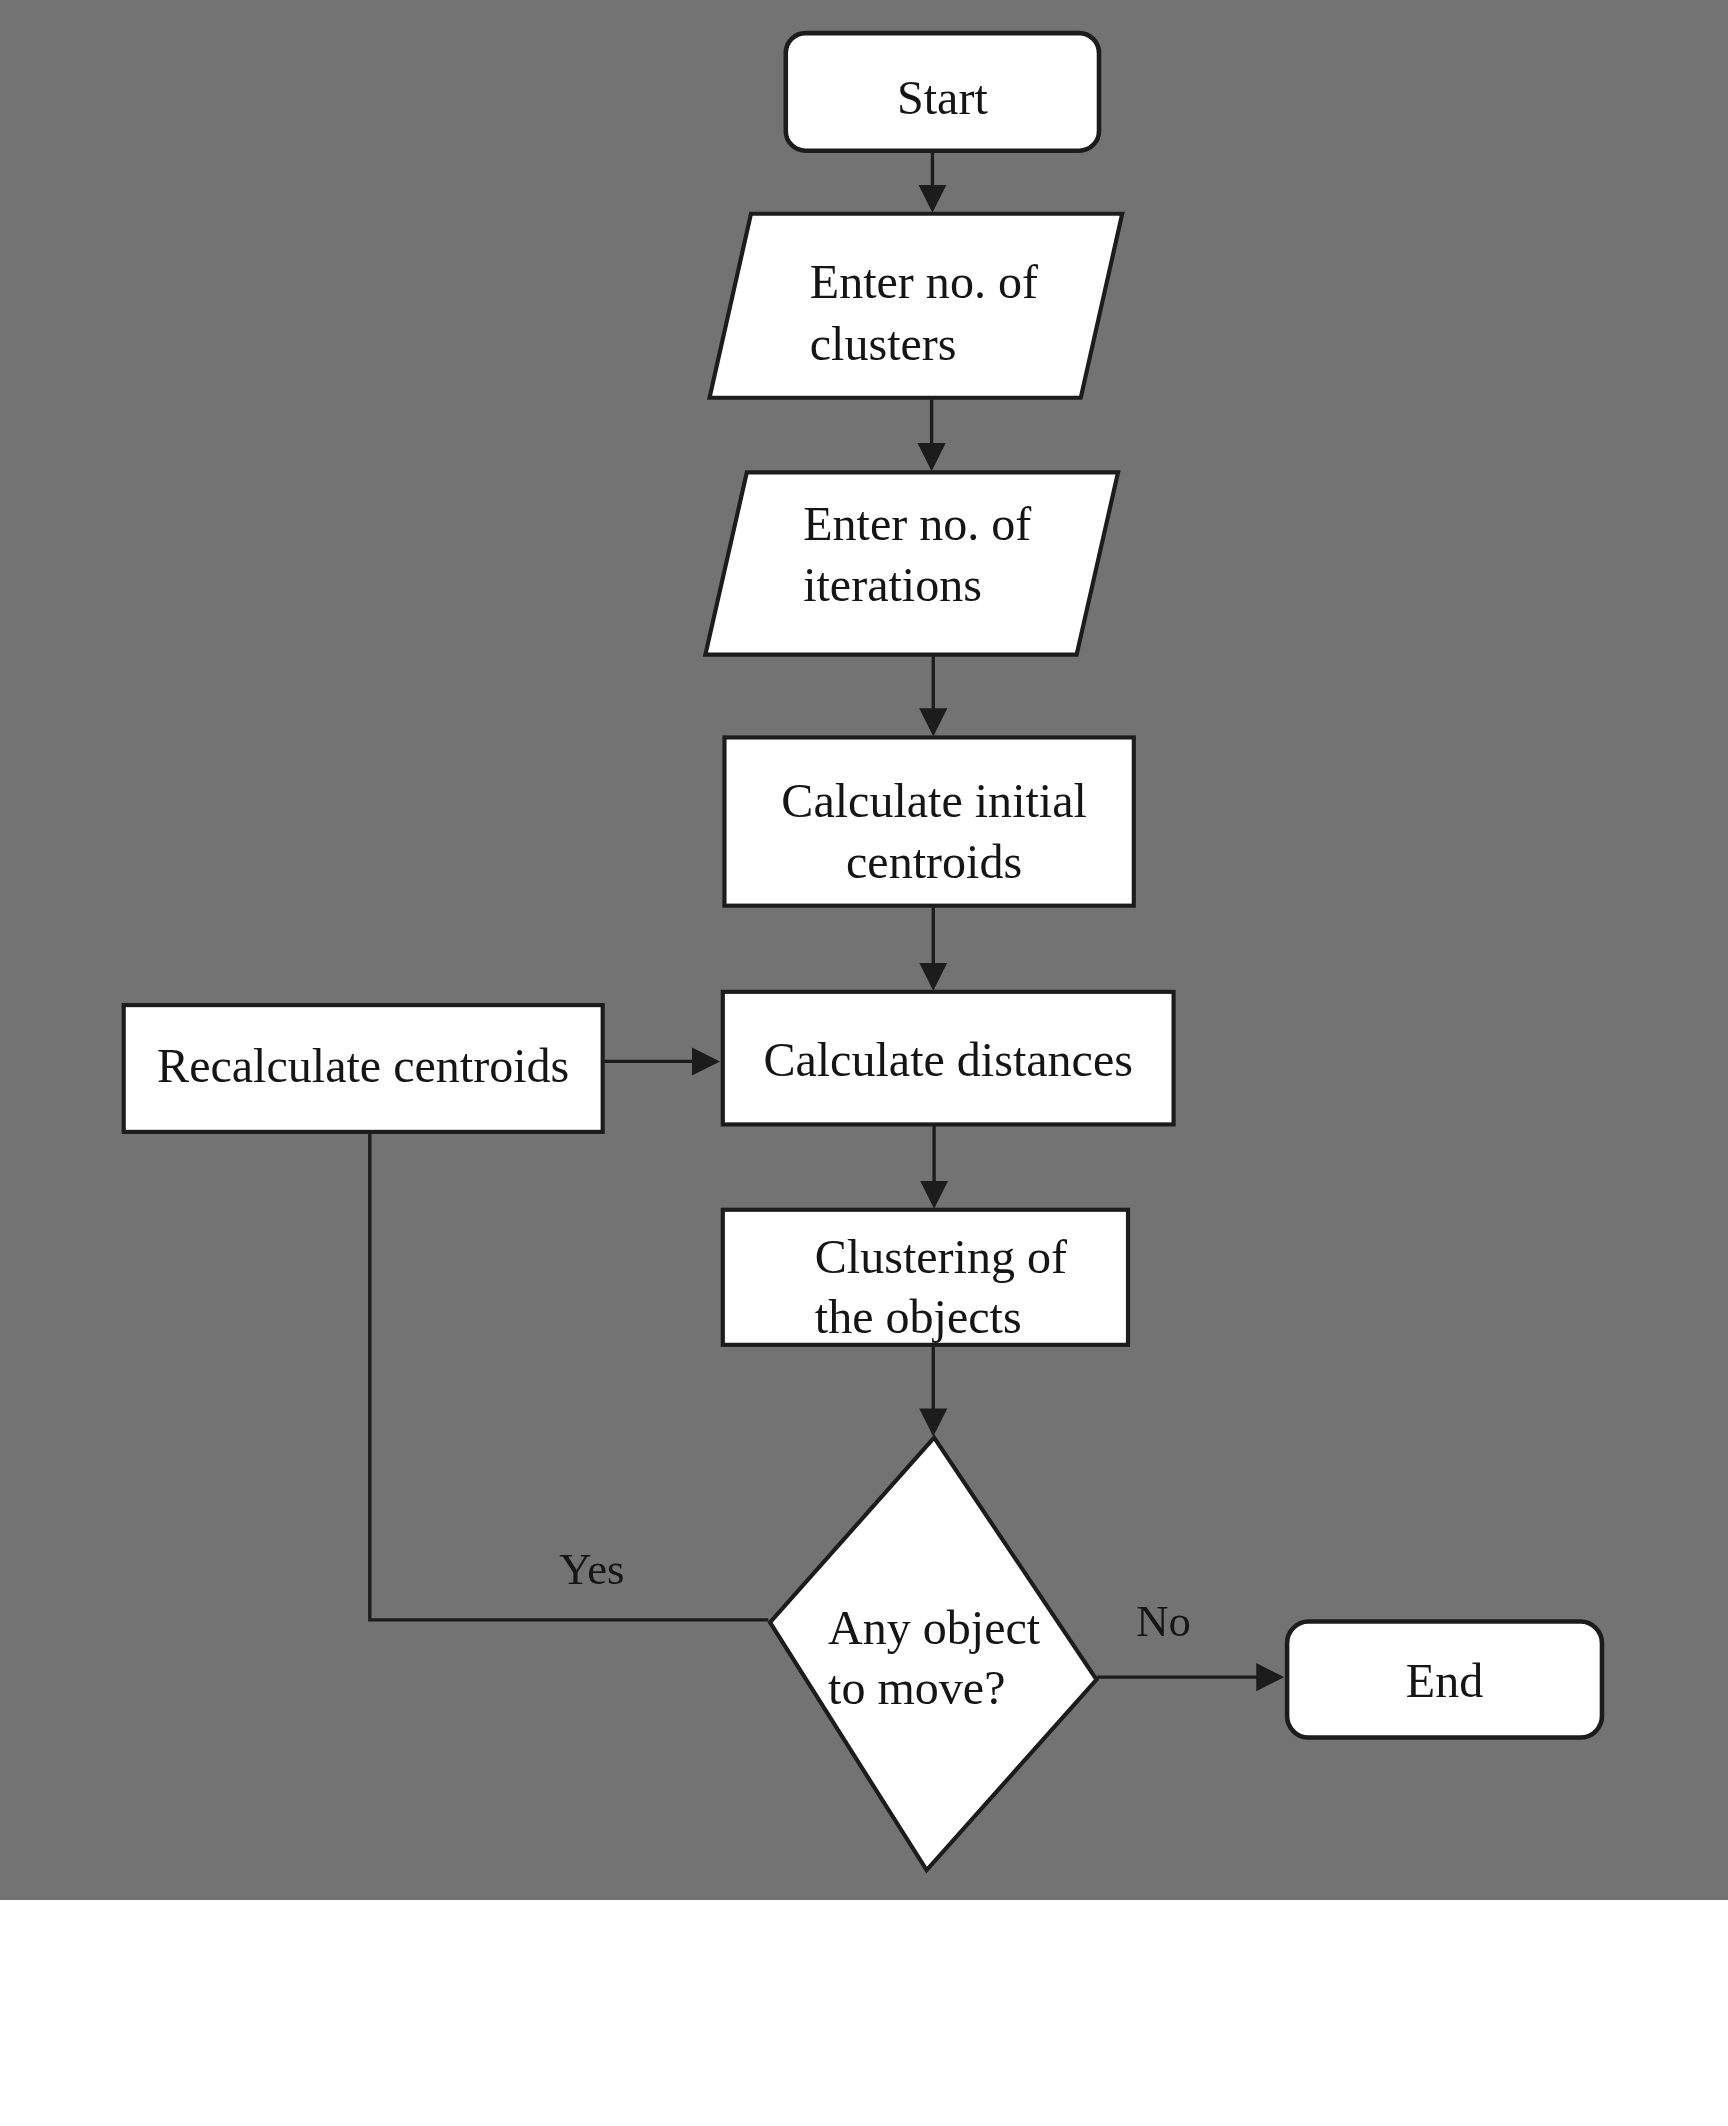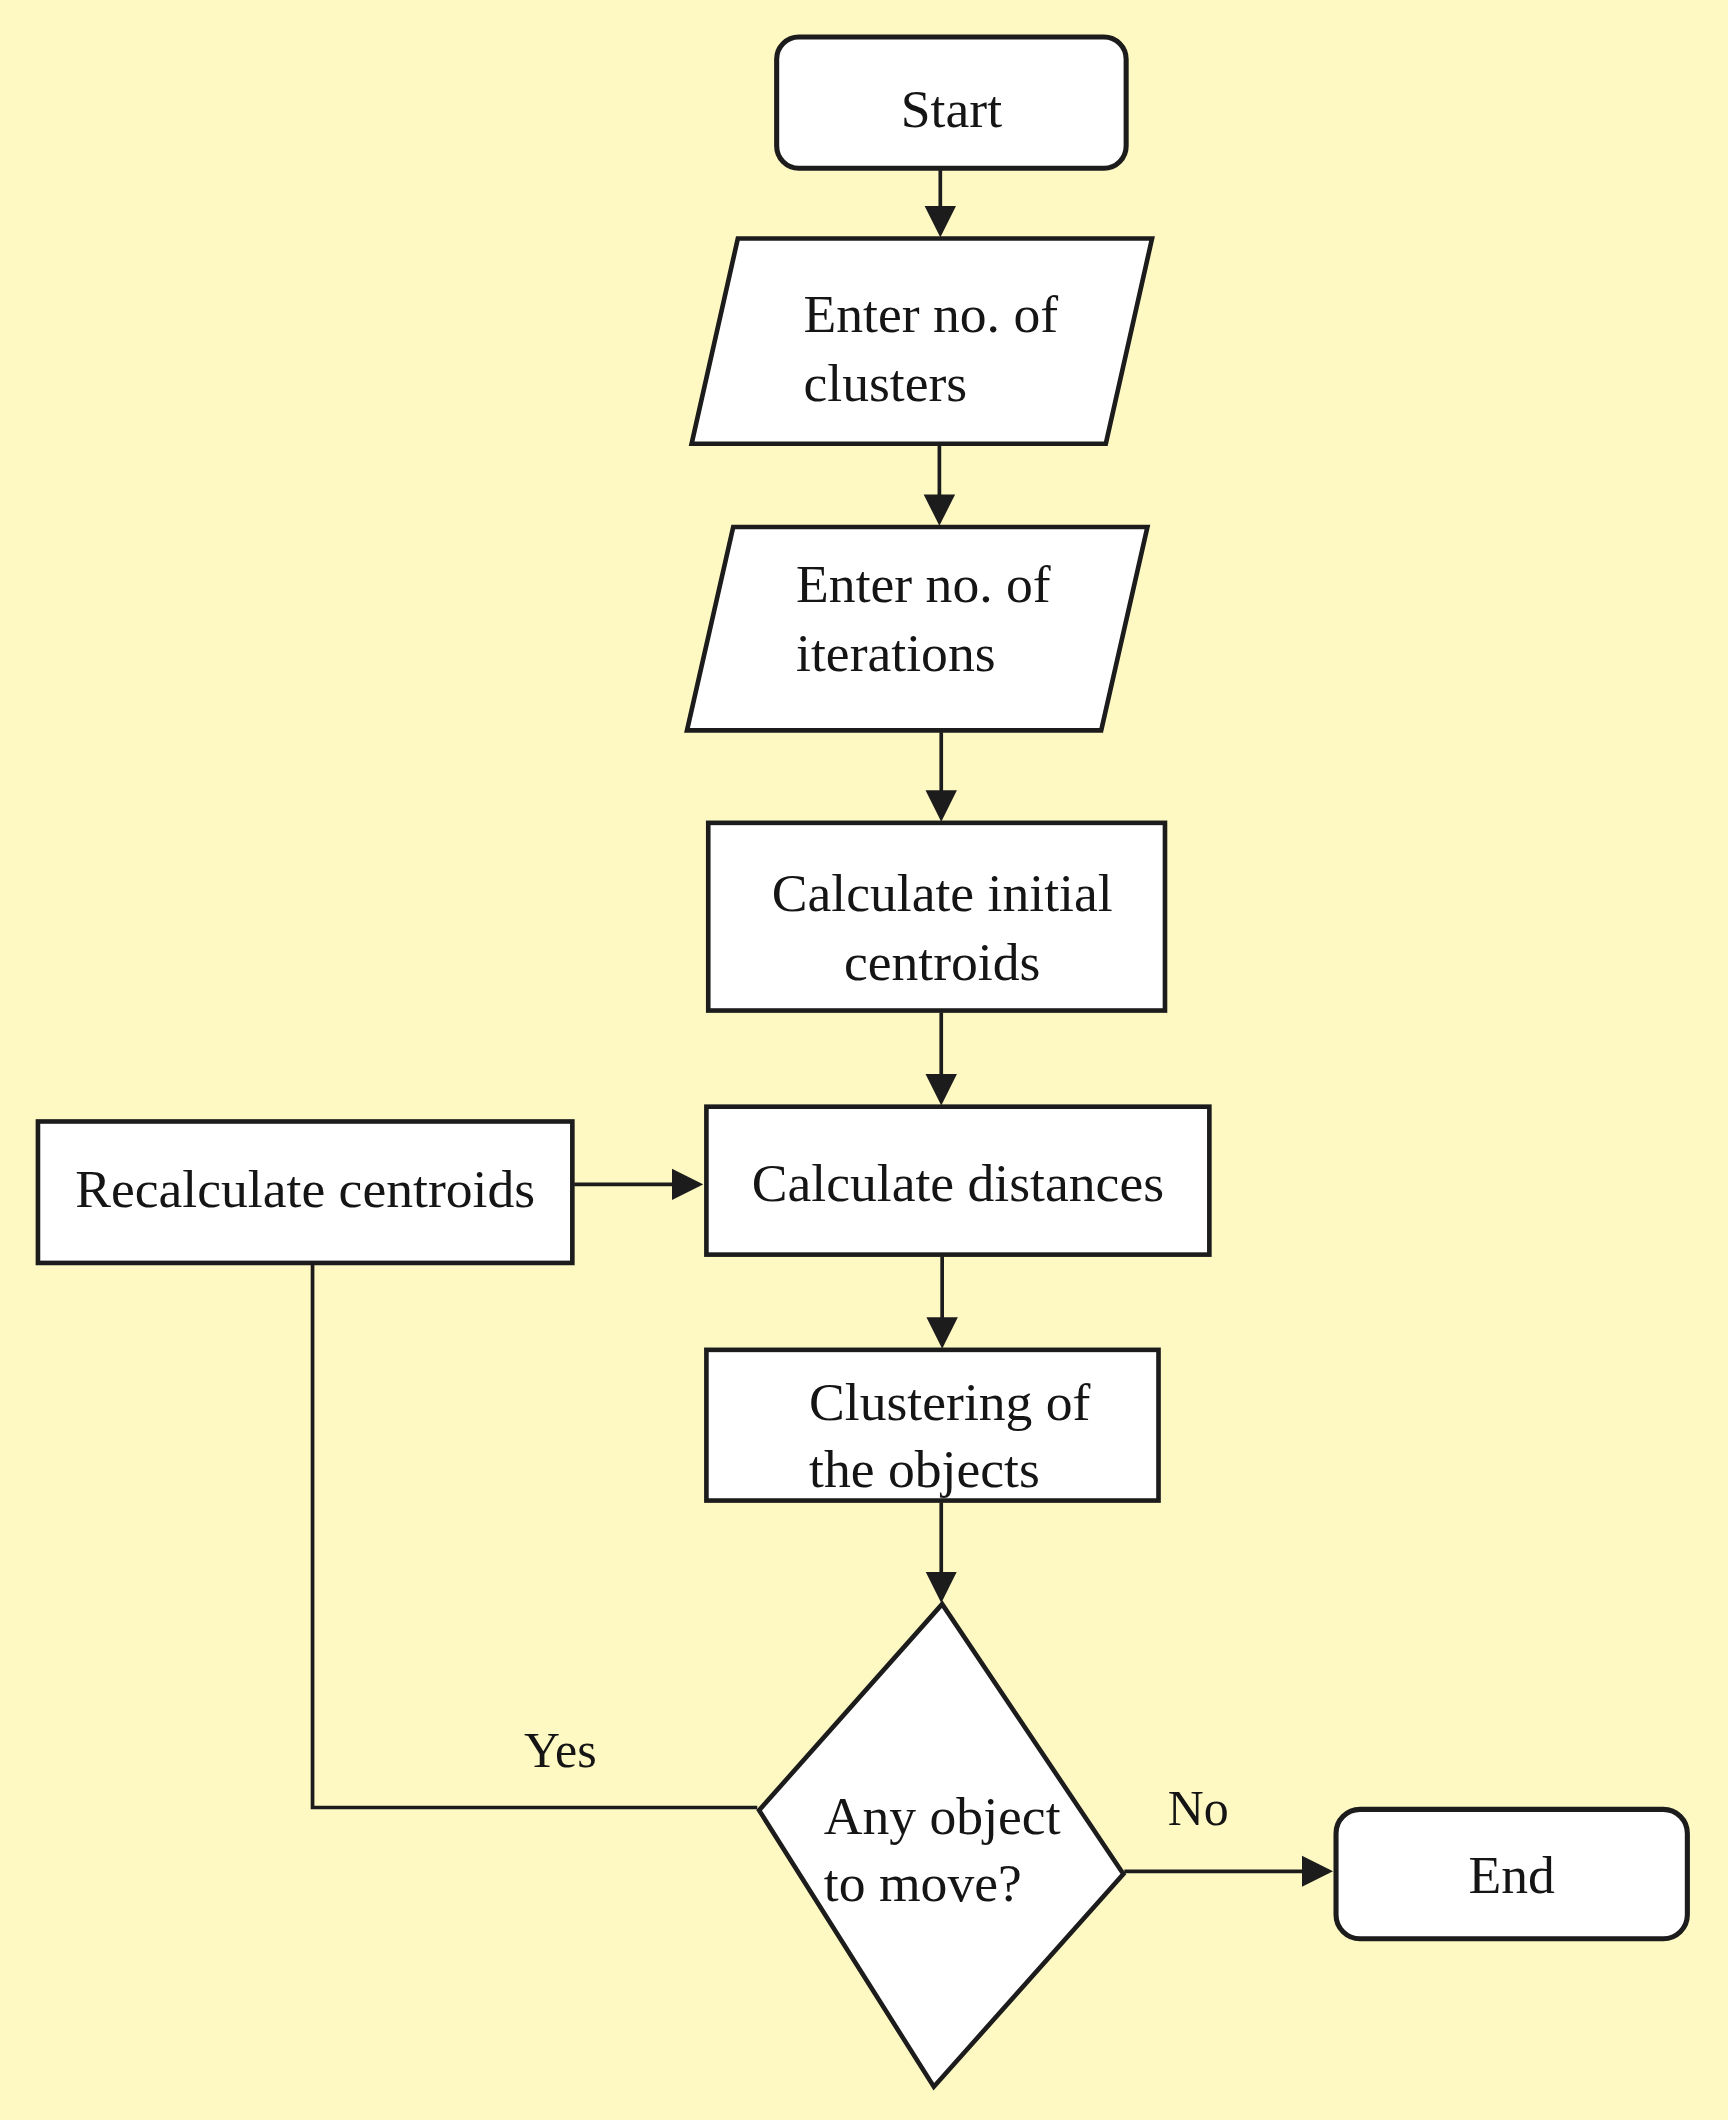--- a/index.html
+++ b/index.html
@@ -3,22 +3,22 @@
 <meta charset="utf-8">
 <style>
   html, body {
     margin: 0;
     padding: 0;
     background: #ffffff;
   }
   .page {
     position: relative;
     width: 1729px;
-    height: 2120px;
-    background: #fef9c3;
+    height: 1900px;
+    background: #737373;
     overflow: hidden;
   }
   svg.flowchart {
     position: absolute;
     left: 0;
     top: 0;
     width: 100%;
     height: 100%;
   }
   .shape {

